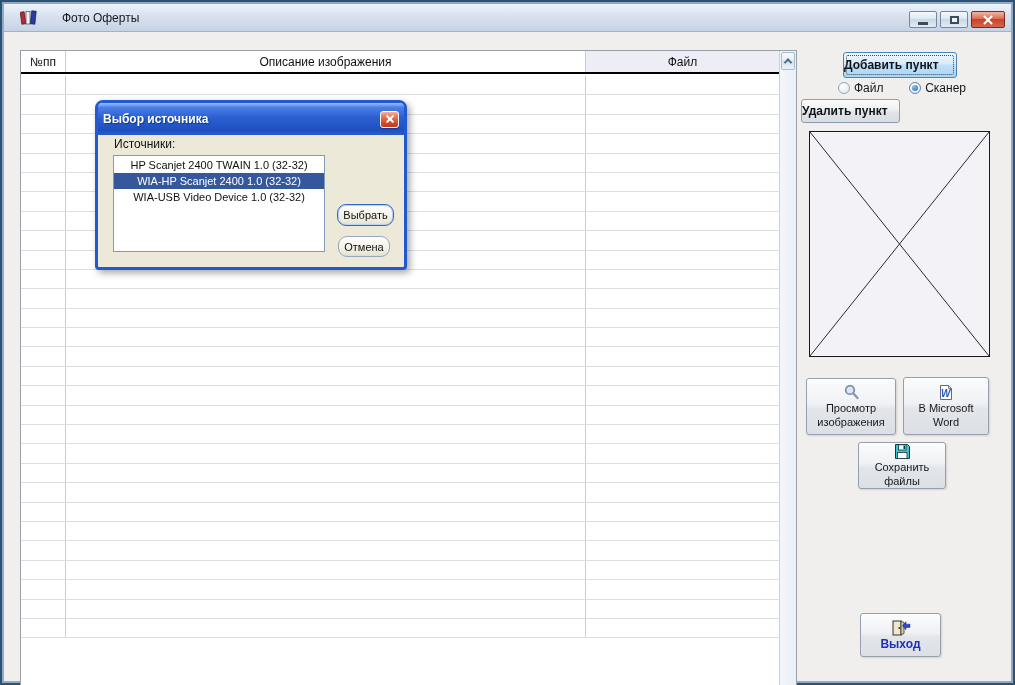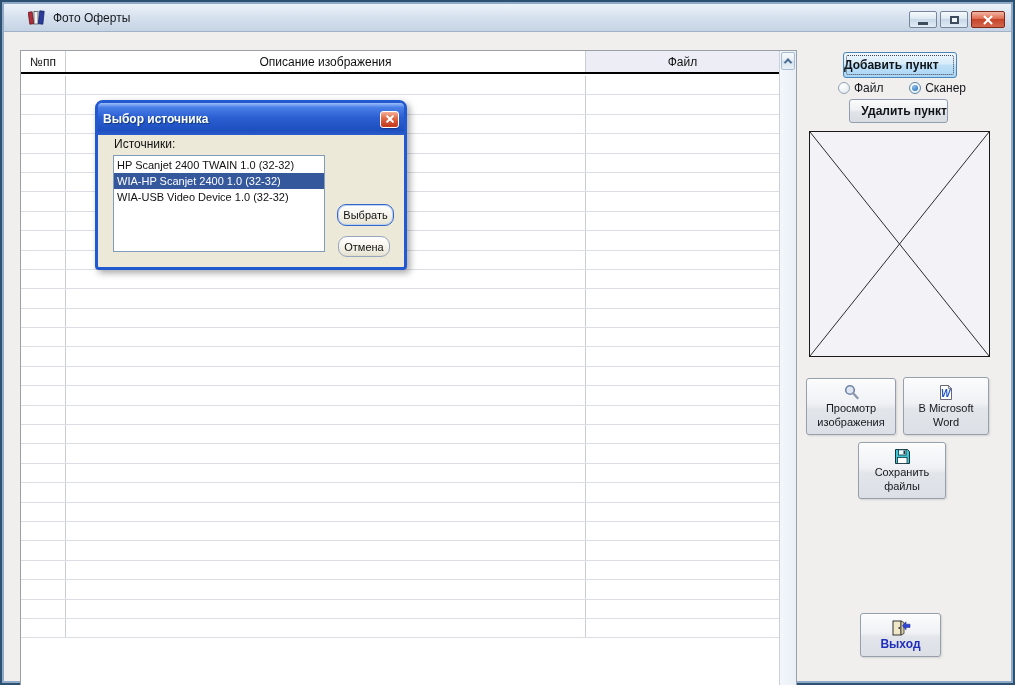--- a/index.html
+++ b/index.html
@@ -4,21 +4,21 @@
 <style>
   * { margin:0; padding:0; box-sizing:border-box; font-family:"Liberation Sans", sans-serif; }
   body { background:#ffffff; width:1015px; height:685px; overflow:hidden; }
 
   .window { position:relative; width:1015px; height:685px; background:#f0efee;
             border:2px solid #2d5170; box-shadow: inset 0 0 0 2px #8fa9c7; }
 
   
   .titlebar { position:absolute; left:2px; top:2px; right:2px; height:28px;
               background:linear-gradient(180deg,#ecf3fa 0%,#d8e2ef 45%,#c5d3e4 100%);
-              border-bottom:1px solid #9fb2c8; display:flex; align-items:center; padding-left:24px; gap:7px; }
+              border-bottom:1px solid #9fb2c8; display:flex; align-items:center; padding-left:16px; gap:24px; }
   .win-title { font-size:12px; color:#15181c; }
   .winbtns { position:absolute; right:8px; top:9px; display:flex; gap:3px; }
   .winbtn { width:28px; height:17px; border:1px solid #76879c; border-radius:2px;
             background:linear-gradient(180deg,#f6fafd 0%,#dde8f2 45%,#c9d8e8 50%,#e0ebf5 100%);
             display:flex; align-items:center; justify-content:center; position:relative; }
   .winbtn.close { width:34px; border-color:#7e281a;
             background:linear-gradient(180deg,#f2b5a4 0%,#df6c50 45%,#c4452c 50%,#d4664c 100%); }
   .glyph-min { width:10px; height:3px; background:#3c4c5c; margin-top:7px; }
   .glyph-max { width:9px; height:8px; border:2px solid #3c4c5c; background:#eef4fa; }
   .xbar { position:absolute; left:50%; top:50%; width:12px; height:2px; background:#fff; border-radius:1px; }
@@ -68,53 +68,53 @@
   .btn-add::before { content:""; position:absolute; inset:2px; border:1px dotted #445; border-radius:2px; }
   .radio-group { position:absolute; left:836px; top:79px; width:128px; display:flex;
                  justify-content:space-between; font-size:12px; color:#15181c; }
   .radio-item { display:flex; align-items:center; gap:4px; }
   .radio-circle { width:12px; height:12px; border-radius:50%; border:1px solid #93a5b5; flex:none;
                   background:radial-gradient(circle at 35% 30%, #ffffff, #dfe6ec); position:relative; }
   .radio-item.checked .radio-circle { border-color:#5b86a8; }
   .radio-item.checked .radio-circle::after { content:""; position:absolute; left:2px; top:2px;
                   width:6px; height:6px; border-radius:50%;
                   background:radial-gradient(circle at 35% 30%, #8ac0ea, #1f6ab4); }
-  .btn-del { position:absolute; left:847px; top:97px; width:99px; height:24px;
+  .btn-del { position:absolute; left:799px; top:97px; width:99px; height:24px;
              border:1px solid #8f9eae; border-radius:3px; font-weight:bold; font-size:12px; color:#101418;
              background:linear-gradient(180deg,#fbfbfb 0%,#eef0f2 45%,#e0e3e8 55%,#d9dde3 100%);
-             display:flex; align-items:center; justify-content:flex-end; }
+             display:flex; align-items:center; justify-content:flex-start; }
 
   .img-box { position:absolute; left:807px; top:129px; width:181px; height:226px;
              background:#f3f2f6; border:1px solid #1a1a1a; }
 
   .big-btn { position:absolute; border:1px solid #95a0ac; border-radius:3px; font-size:11px; color:#15181c;
              background:linear-gradient(180deg,#fcfcfd 0%,#eff1f4 45%,#e2e5ea 55%,#dce0e6 100%);
              box-shadow: inset 0 1px 0 #ffffff, 1px 1px 2px rgba(0,0,0,0.12);
              display:flex; flex-direction:column; align-items:center; justify-content:center;
              gap:1px; text-align:center; line-height:13px; }
   .btn-view { left:804px; top:376px; width:90px; height:57px; }
   .btn-word { left:901px; top:375px; width:86px; height:58px; }
-  .btn-save { left:856px; top:440px; width:88px; height:57px; }
+  .btn-save { left:856px; top:440px; width:88px; height:47px; }
   .btn-exit { left:858px; top:611px; width:81px; height:44px; font-size:12px; font-weight:bold; color:#1f2fbb; gap:2px; }
 
   
   .dialog { position:absolute; left:93px; top:98px; width:312px; height:170px; z-index:20;
             background:#ece9d8; border:3px solid #2159d0; border-radius:8px 8px 4px 4px;
             box-shadow:3px 3px 7px rgba(0,0,0,0.35); }
   .dlg-title { height:22px; border-radius:4px 4px 0 0; display:flex; align-items:center; padding:16px 5px;
             background:linear-gradient(180deg,#9dbdf7 0%,#4a7fe8 14%,#2c5fd2 45%,#1d4fc0 85%,#2a5ccb 100%);
             color:#fff; font-weight:bold; font-size:12px; text-shadow:1px 1px 1px #123a77; }
   .dlg-close { margin-left:auto; width:19px; height:17px; border:1px solid #fff; border-radius:3px; position:relative;
             background:linear-gradient(180deg,#f5b09a 0%,#e26b49 40%,#c63d20 90%);
             box-shadow:0 1px 1px rgba(0,0,0,0.3); }
   .dlg-close .xbar { width:10px; }
   .dlg-label { position:absolute; left:16px; top:34px; font-size:12px; color:#111; }
   .dlg-list { position:absolute; left:15px; top:52px; width:212px; height:97px; background:#fff;
             border:1px solid #7f9db9; font-size:11px; padding-top:1px; overflow:hidden; }
-  .dlg-item { height:16px; line-height:16px; padding:0 3px; white-space:nowrap; color:#111; }
+  .dlg-item { height:16px; line-height:16px; padding:0 3px; white-space:nowrap; color:#111;text-align:center; }
   .dlg-item.selected { background:#35589d; color:#fff; }
   .dlg-btn { position:absolute; font-size:11px; color:#111; border-radius:9px;
             background:linear-gradient(180deg,#ffffff 0%,#f4f2e8 55%,#e9e6d7 90%,#dfdbc8 100%);
             display:flex; align-items:center; justify-content:center; }
   .dlg-btn.select { left:239px; top:101px; width:57px; height:22px; border:1px solid #3467c8;
             box-shadow: inset 0 0 0 1px #bcd2f4; }
   .dlg-btn.cancel { left:240px; top:133px; width:52px; height:21px; border:1px solid #97a5bd; }
 </style>
 </head>
 <body>

